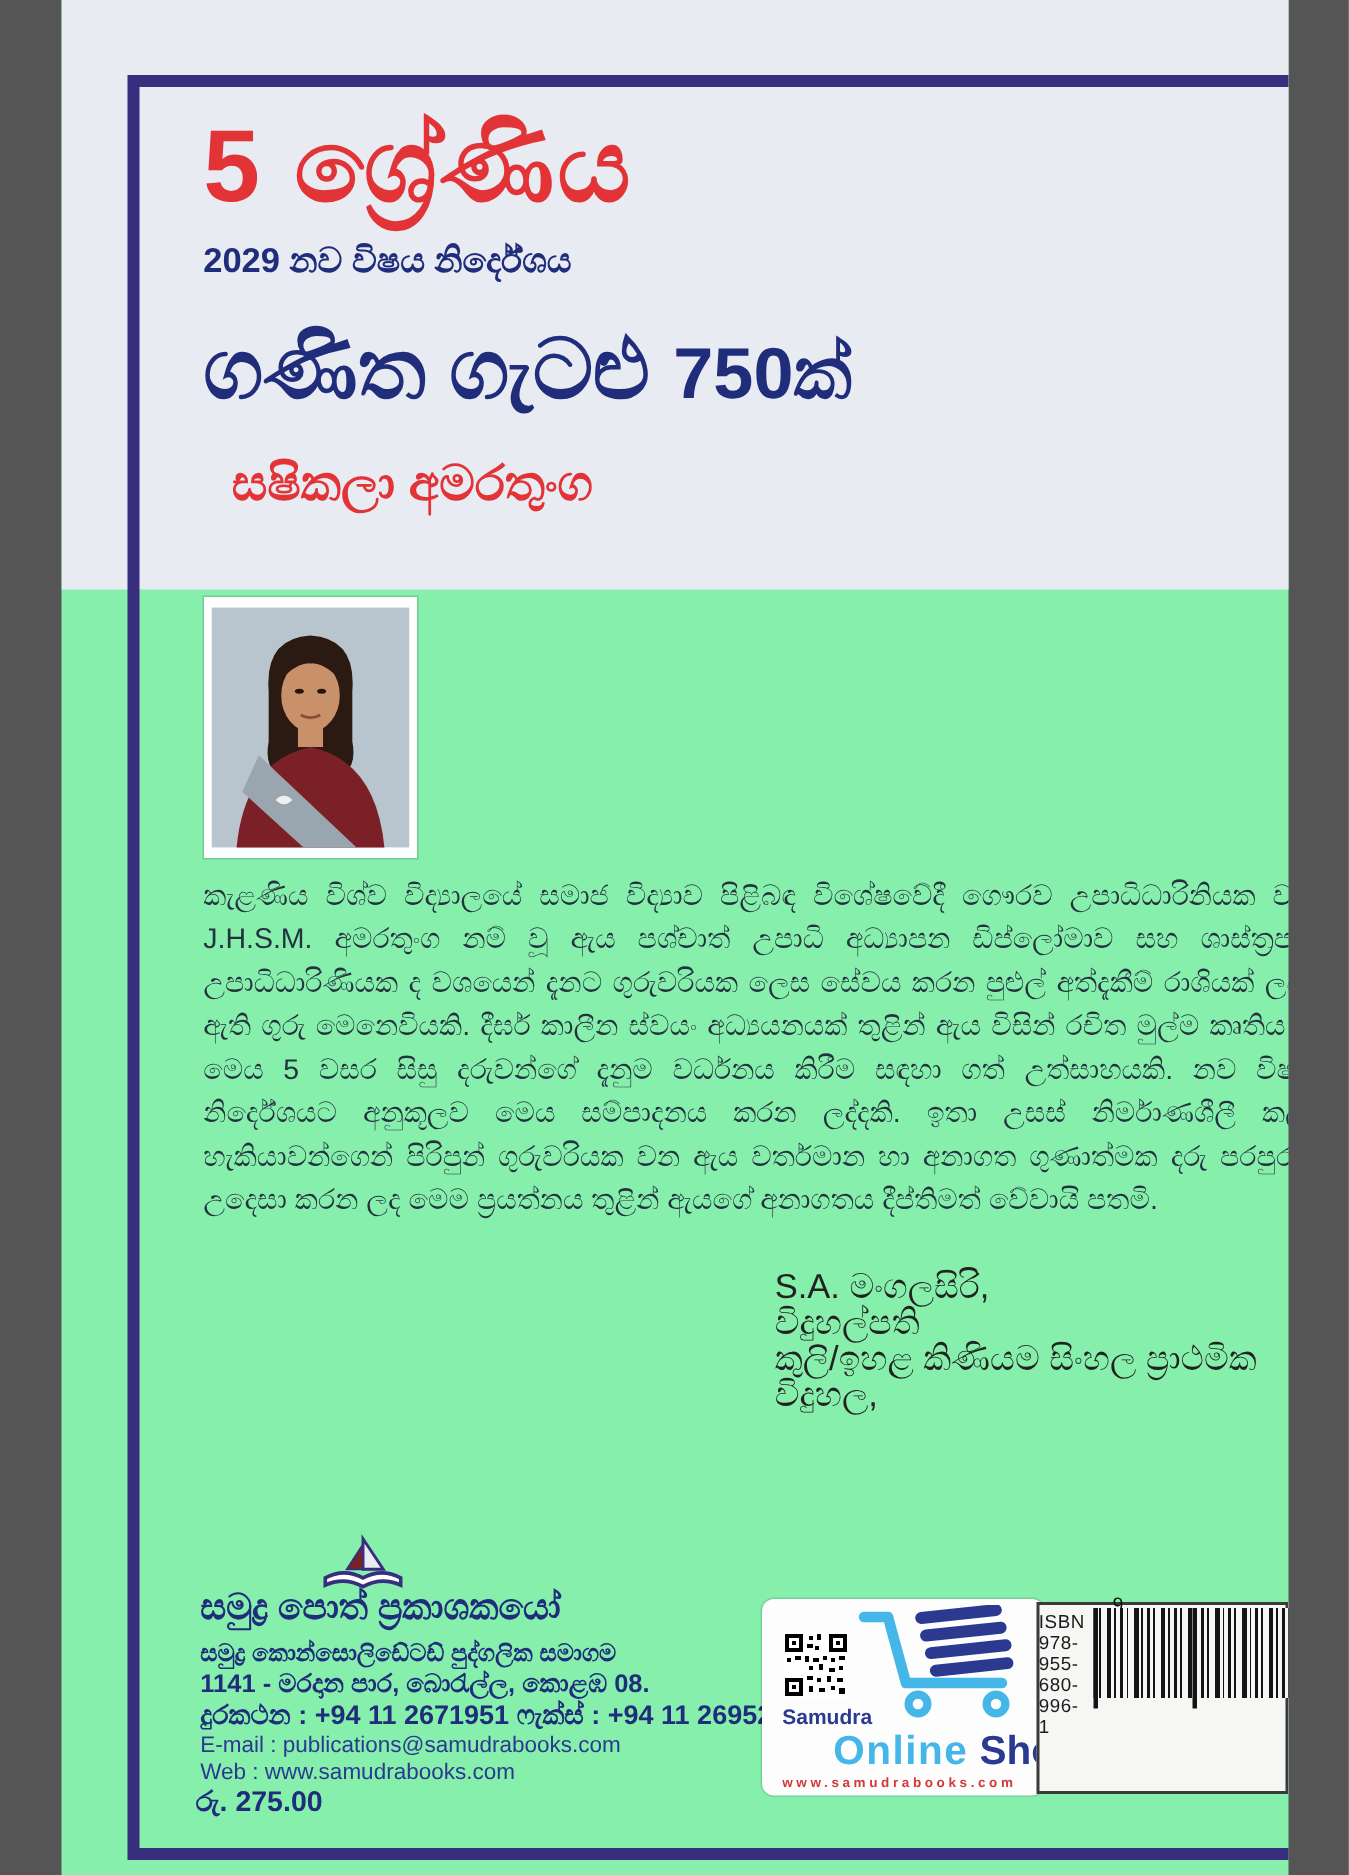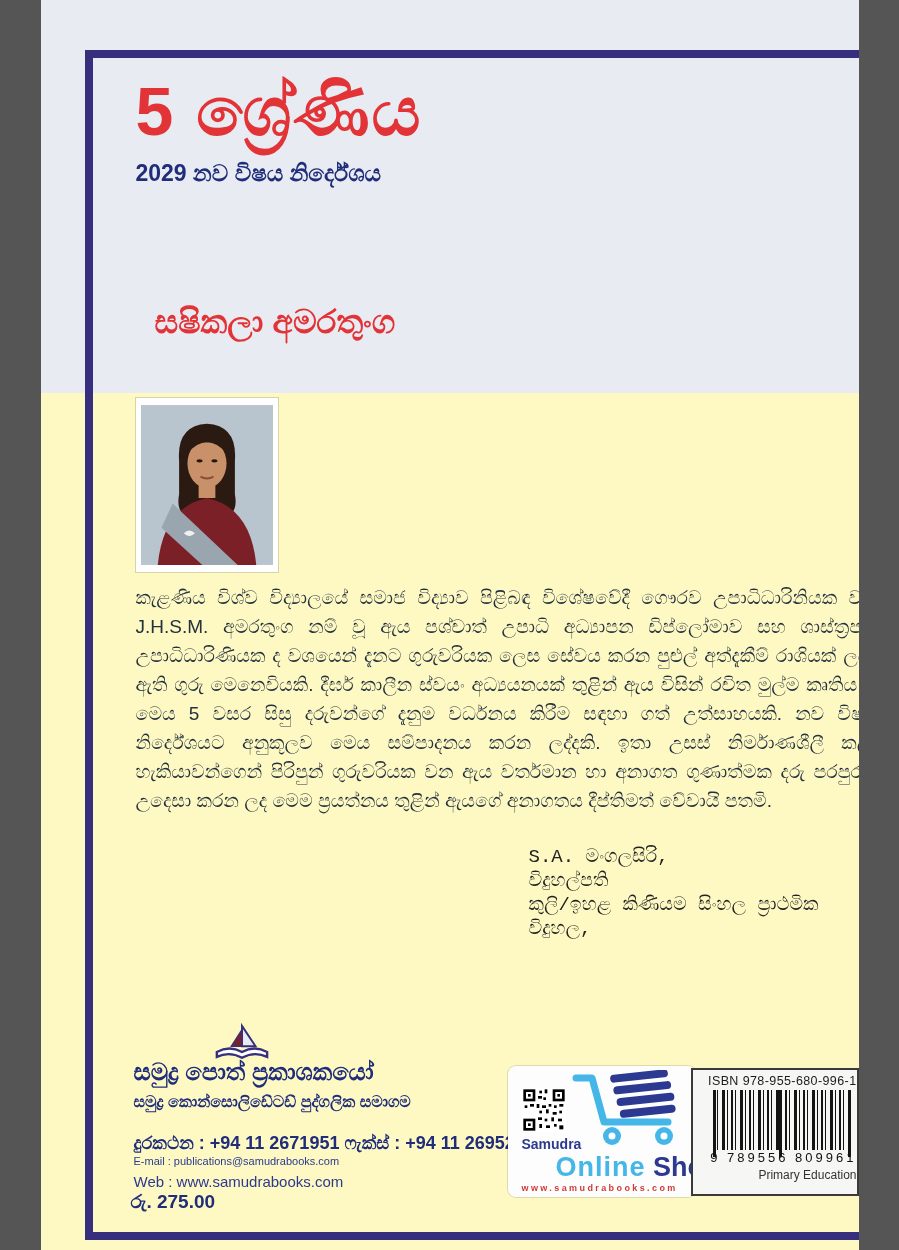--- a/index.html
+++ b/index.html
@@ -1,20 +1,20 @@
 <!DOCTYPE html>
 <html><head>
 <meta charset="utf-8">
 <style>
   * { margin:0; padding:0; box-sizing:border-box; }
   html,body { background:#555; }
   body { font-family:"Liberation Sans", sans-serif; }
   .page {
     position:relative; width:818px; height:1250px; margin:0 auto;
-    background:#fef9c3; overflow:hidden;
+    background:#86efac; overflow:hidden;
   }
   .top-band { position:absolute; left:0; top:0; width:899px; height:393px; background:#e9ebf2; }
   .frame {
     position:absolute; left:44px; top:50px; width:822px; height:1190px;
     border:8px solid #372f7d;
   }
   .abs { position:absolute; }
 
   .grade-title { left:95px; top:72px; font-size:68px; font-weight:bold; color:#e23337; letter-spacing:2px; }
   .syllabus-note { left:95px; top:160px; font-size:23px; font-weight:bold; color:#1f2d7b; }
@@ -28,48 +28,48 @@
     box-shadow:0 0 0 1px rgba(0,0,0,.15);
   }
   .photo svg { display:block; width:100%; height:100%; }
 
   .bio {
     left:95px; top:583px; width:742px; height:232px;
     font-size:19px; line-height:29px; text-align:justify;
     color:#24313f; overflow:hidden;
   }
 
-  .endorsement { left:488px; top:845px; font-size:19px; line-height:24px; color:#222;font-family:Liberation Mono, monospace; }
+  .endorsement { left:476px; top:845px; font-size:23px; line-height:24px; color:#222; }
 
   .pub-logo { left:172px; top:1022px; width:58px; height:42px; }
   .pub-name    { left:93px;  top:1058px; font-size:24px; font-weight:bold; color:#1f2d7b; }
   .pub-company { left:93px;  top:1093px; font-size:16px; font-weight:bold; color:#1f2d7b; }
   .pub-address { left:93px;  top:1113px; font-size:17px; font-weight:bold; color:#1f2d7b; }
   .pub-phone   { left:93px;  top:1133px; font-size:18px; font-weight:bold; color:#1f2d7b; }
-  .pub-email   { left:93px;  top:1155px; font-size:11px; color:#2b3990; }
+  .pub-email   { left:93px;  top:1155px; font-size:15px; color:#2b3990; }
   .pub-web     { left:93px;  top:1173px; font-size:15px; color:#2b3990; }
   .price       { left:90px;  top:1191px; font-size:19px; font-weight:bold; color:#1f2d7b; }
 
   .shop-badge {
     left:467px; top:1066px; width:188px; height:131px;
     background:#fdfdfd; border-radius:8px; box-shadow:0 0 0 1px rgba(0,0,0,.12);
     overflow:hidden;
   }
   .shop-badge .qr { position:absolute; left:14px; top:22px; width:44px; height:44px; }
   .shop-badge .cart { position:absolute; left:62px; top:4px; width:120px; height:76px; }
   .shop-badge .brand { position:absolute; left:14px; top:70px; font-size:14px; font-weight:bold; color:#2b3990; }
   .shop-badge .shopline { position:absolute; left:12px; top:86px; width:170px; font-size:27px; font-weight:bold; white-space:nowrap;margin-left:36px; }
   .shop-badge .shopline .online { color:#45b6e8; letter-spacing:1px; }
   .shop-badge .shopline .shop { color:#2b3990; }
   .shop-badge .url { position:absolute; left:14px; top:117px; font-size:9px; font-weight:bold; color:#d23a3a; letter-spacing:2.4px; }
 
   .isbn-box {
     left:650px; top:1068px; width:168px; height:128px;
     background:#f6f6f4; border:2px solid #3a3a3a;
-    display:flex; flex-direction:column; align-items:flex-end;
+    display:flex; flex-direction:row; align-items:flex-start;
   }
   .isbn-label { font-size:12.5px; color:#1b1b1b; margin-top:4px; letter-spacing:.4px; }
   .isbn-bars { width:150px; height:68px; margin-top:2px; position:relative; }
   .isbn-bars .bars {
     position:absolute; left:6px; top:0; width:138px; height:60px;
     background:repeating-linear-gradient(90deg,
       #141414 0 2px, #f6f6f4 2px 4px,
       #141414 4px 5px, #f6f6f4 5px 9px,
       #141414 9px 12px, #f6f6f4 12px 14px,
       #141414 14px 15px, #f6f6f4 15px 18px);
@@ -86,20 +86,24 @@
 </head>
 <body>
 
 <div class="page">
   <div class="top-band"></div>
   <div class="frame"></div>
 
   <div class="abs grade-title">5 ශ්‍රේණිය</div>
   <div class="abs syllabus-note">2029 නව විෂය නිර්දේශය</div>
 
+  <div class="abs main-title">
+    <span>ගණිත ගැටළු</span>
+    <span class="count">750ක්</span>
+  </div>
 
   <div class="abs author-name">සෂිකලා අමරතුංග</div>
 
   <div class="abs photo">
     <svg viewBox="0 0 142 172">
       <rect x="0" y="0" width="142" height="172" fill="#b9c5ce"></rect>
       <path d="M41,60 Q38,22 71,20 Q104,22 101,60 L101,96 Q104,112 96,118 L46,118 Q38,112 41,96 Z" fill="#2b1a12"></path>
       <ellipse cx="71" cy="63" rx="21" ry="26" fill="#c9916a"></ellipse>
       <path d="M50,52 Q60,40 71,40 Q82,40 92,52 L92,40 Q82,28 71,28 Q60,28 50,40 Z" fill="#2b1a12"></path>
       <line x1="71" y1="28" x2="71" y2="40" stroke="#2b1a12" stroke-width="2"></line>
@@ -123,20 +127,21 @@
 
   <div class="abs pub-logo">
     <svg viewBox="0 0 60 44">
       <path d="M30,4 L44,25 L30,25 Z" fill="#e9ebf2" stroke="#372f7d" stroke-width="2"></path>
       <path d="M30,8 L19,25 L30,25 Z" fill="#7b2026" stroke="#372f7d" stroke-width="1.5"></path>
       <path d="M4,31 Q17,24 30,31 Q43,24 56,31 L56,36 Q43,30 30,37 Q17,30 4,36 Z" fill="#fff" stroke="#372f7d" stroke-width="2.5"></path>
     </svg>
   </div>
   <div class="abs pub-name">සමුද්‍ර පොත් ප්‍රකාශකයෝ</div>
   <div class="abs pub-company">සමුද්‍ර කොන්සොලිඩේටඩ් පුද්ගලික සමාගම</div>
+  <div class="abs pub-address">1141 - මරදාන පාර, බොරැල්ල, කොළඹ 08.</div>
   <div class="abs pub-phone">දුරකථන : +94 11 2671951 ෆැක්ස් : +94 11 2695280</div>
   <div class="abs pub-email">E-mail : publications@samudrabooks.com</div>
   <div class="abs pub-web">Web : www.samudrabooks.com</div>
   <div class="abs price">රු. 275.00</div>
 
   <div class="abs shop-badge">
     <svg class="qr" viewBox="0 0 33 33">
       <rect x="0" y="0" width="33" height="33" fill="#fff"></rect>
       <rect x="1" y="1" width="9" height="9" fill="#000"></rect>
         <rect x="3" y="3" width="5" height="5" fill="#fff"></rect>

